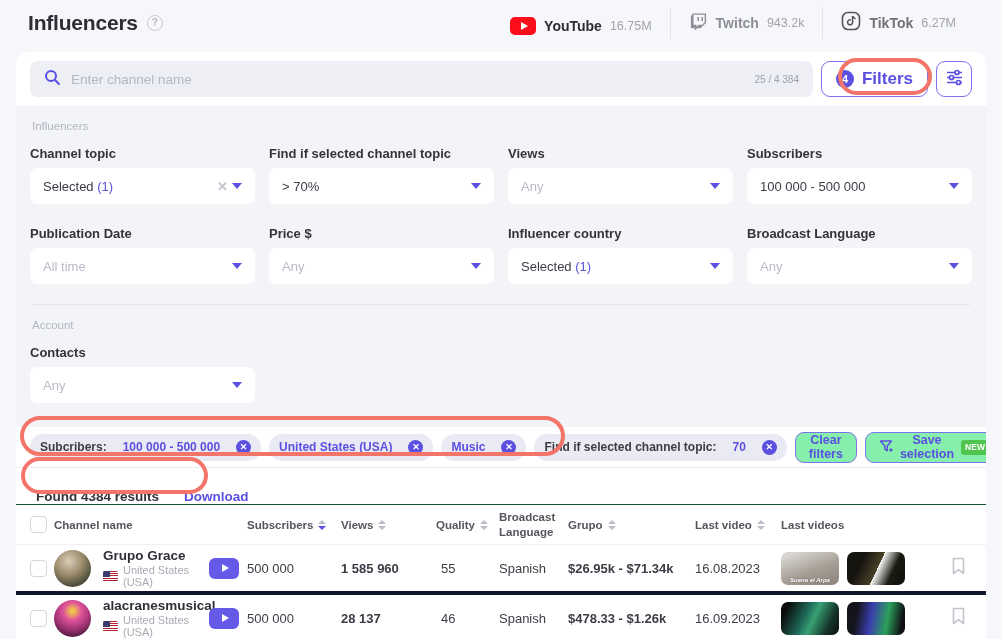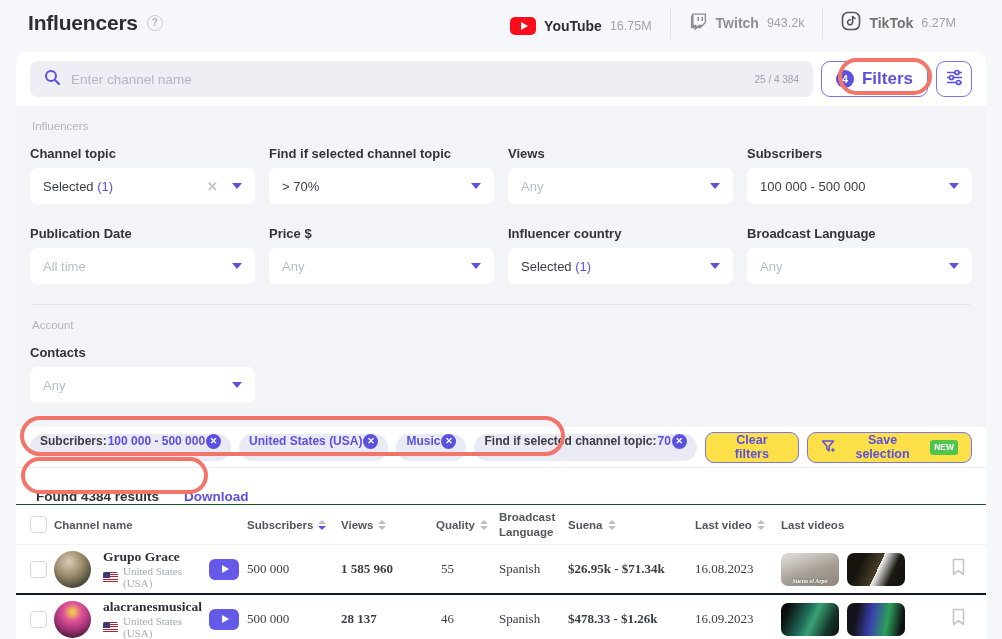--- a/index.html
+++ b/index.html
@@ -36,59 +36,59 @@
                    display:flex; align-items:center; justify-content:center; }
   .filters-label { color:#5b50e0; font-size:17px; font-weight:bold; }
   .sliders-btn { width:36px; height:36px; background:#fff; border:1.5px solid #7b72ee; border-radius:9px;
                  display:flex; align-items:center; justify-content:center; cursor:pointer; }
 
   
   .filter-panel { background:#f3f4f8; padding:12px 14px 24px 14px; }
   .section-label { font-size:11.5px; color:#b3b5c0; margin:2px 0 14px 2px; }
   .filter-grid { display:grid; grid-template-columns:repeat(4,1fr); column-gap:14px; row-gap:22px; }
   .f-label { font-size:13px; font-weight:bold; color:#33333c; margin-bottom:7px; }
-  .f-field { height:36px; background:#fff; border-radius:7px; display:flex; align-items:center; padding:0 13px; gap:10px; cursor:pointer; }
+  .f-field { height:36px; background:#fff; border-radius:7px; display:flex; align-items:center; padding:0 13px; cursor:pointer; }
   .f-value { flex:1; font-size:13px; color:#3c3c46; white-space:nowrap; overflow:hidden; }
   .f-field.placeholder .f-value { color:#b9bcc8; }
   .f-count { color:#5b50e0; }
   .f-clear { color:#c3c4ce; font-size:13px; font-weight:bold; padding:0 4px; }
   .chev { width:0; height:0; border-left:5px solid transparent; border-right:5px solid transparent; border-top:6px solid #5b50e0; }
   .panel-divider { height:1px; background:#e3e4ec; margin:20px 2px 14px 2px; }
   .contacts-wrap { width:calc((100% - 42px)/4); }
 
   
   .chips-row { display:flex; align-items:center; padding:7px 14px; gap:8px; border-bottom:1px solid #ededf3; height:41px; }
-  .chip { display:flex; align-items:flex-start; gap:1px; height:27px; padding:0 10px; background:#e9eaf3; border-radius:14px;
+  .chip { display:flex; align-items:center; gap:16px; height:27px; padding:0 10px; background:#e9eaf3; border-radius:14px;
           font-size:12px; font-weight:bold; white-space:nowrap; }
   .chip-label { color:#3c3c46; }
   .chip-value { color:#5b50e0; }
   .chip-x { width:15px; height:15px; border-radius:50%; background:#5b50e0; color:#fff; font-size:9px; font-weight:bold;
             display:flex; align-items:center; justify-content:center; cursor:pointer; }
   .chip-actions { margin-left:auto; display:flex; gap:8px; }
-  .btn-outline { display:flex; align-items:center; gap:7px; height:31px; padding:0 13px; background:#fde047;
+  .btn-outline { display:flex; align-items:center; gap:7px; height:31px; padding:0 13px; background:#86efac;
                  border:1.5px solid #7b72ee; border-radius:9px; color:#5b50e0; font-size:12.5px; font-weight:bold;
                  font-family:inherit; cursor:pointer; }
   .new-badge { background:#4fc44f; color:#fff; font-size:8.5px; font-weight:bold; padding:2.5px 4px; border-radius:3px; }
 
   
   .found-row { display:flex; align-items:flex-end; padding:0 20px; height:37px; border-bottom:1px solid #14532d;gap:13px; }
   .found-text { font-size:13.5px; font-weight:bold; color:#33333c; }
   .download-link { font-size:13.5px; font-weight:bold; color:#5b50e0; margin-left:12px; cursor:pointer; }
 
   
   .tgrid { display:grid; grid-template-columns:24px 155px 38px 94px 95px 63px 69px 127px 86px 156px 1fr;
            align-items:center; padding:0 14px; }
   .thead { height:40px; border-bottom:1px solid #f0f0f5; }
   .th { font-size:11.5px; font-weight:bold; color:#55555e; display:flex; align-items:center; gap:5px; }
   .sort { display:flex; flex-direction:column; gap:2px; }
   .sort i { display:block; width:0; height:0; border-left:4px solid transparent; border-right:4px solid transparent; }
   .sort .up { border-bottom:4px solid #bcbdc7; }
   .sort .dn { border-top:4px solid #bcbdc7; }
   .sort.desc .dn { border-top-color:#5b50e0; }
-  .trow { height:50px; border-bottom:2px solid #0f172a;font-family:Liberation Serif, serif; }
+  .trow { height:50px; border-bottom:4px solid #0f172a; }
   .cb { width:17px; height:17px; border:1.5px solid #d4d5de; border-radius:4px; background:#fff; cursor:pointer; }
   .ch-cell { display:flex; align-items:center; gap:12px; }
   .avatar { width:37px; height:37px; border-radius:50%; flex:none; }
   .avatar.a1 { background:radial-gradient(circle at 40% 30%, #d8cdb9, #9d8d6d 40%, #50503c 72%, #2e2c22); }
   .avatar.a2 { background:radial-gradient(circle at 50% 30%, #f0c24e 6%, #e0559a 28%, #a63578 55%, #471838 85%); }
   .ch-name { font-size:13.5px; font-weight:bold; color:#2f2f38; line-height:1.25; cursor:pointer; }
   .ch-country { display:flex; align-items:center; gap:5px; font-size:11px; color:#a9aab4; }
   .flag-us { width:15px; height:11px; border-radius:2px; position:relative; overflow:hidden; flex:none;
              background:repeating-linear-gradient(#b22234 0 1px, #fff 1px 2.2px); }
   .flag-us::before { content:""; position:absolute; left:0; top:0; width:7px; height:6px; background:#3c3b6e; }
@@ -316,21 +316,21 @@
       </span>
     <span class="th">
         <span>Quality</span>
         <span class="sort">
           <i class="up"></i>
           <i class="dn"></i>
         </span>
       </span>
     <span class="th" style="max-width:62px; line-height:1.3;">Broadcast Language</span>
     <span class="th">
-        <span>Suena</span>
+        <span>Grupo</span>
         <span class="sort">
           <i class="up"></i>
           <i class="dn"></i>
         </span>
       </span>
     <span class="th">
         <span>Last video</span>
         <span class="sort">
           <i class="up"></i>
           <i class="dn"></i>

